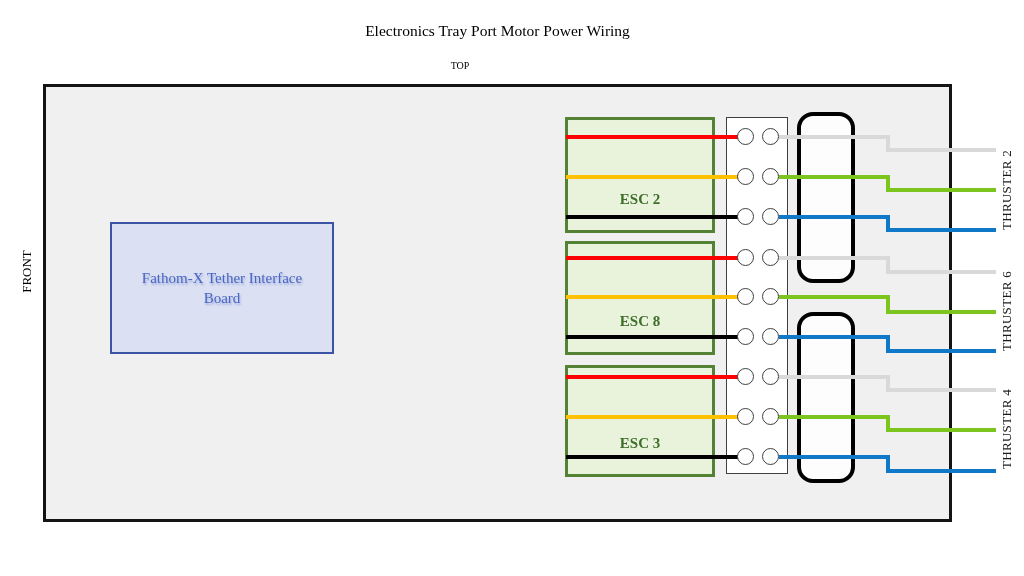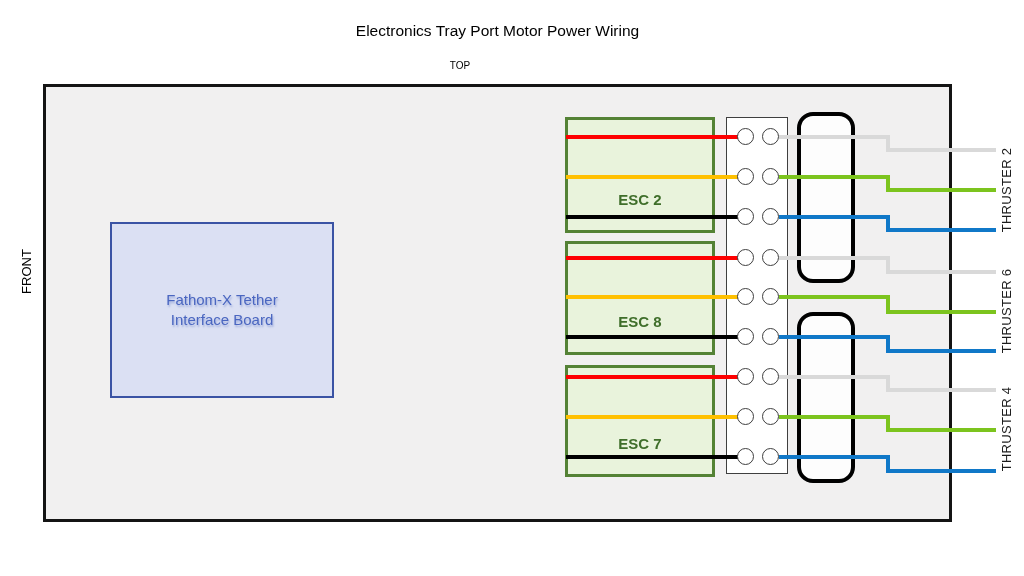--- a/index.html
+++ b/index.html
@@ -1,19 +1,19 @@
 <!DOCTYPE html>
 <html style="--tray-fill: #f1f0f0; --esc-fill: #e9f3dc; --esc-border: #548235; --esc-text: #3f6e2a; --board-fill: #dbe0f3; --board-border: #3a53a4; --board-text: #4a66c0;"><head>
 <meta charset="utf-8">
 <style>
   * { box-sizing: border-box; margin: 0; padding: 0; }
   html, body { width: 1024px; height: 576px; background: #ffffff; }
   .stage {
     position: relative; width: 1024px; height: 576px;
-    font-family: Liberation Sans, sans-serif; overflow: hidden;
+    font-family: Liberation Serif, serif; overflow: hidden;
     color: #111;
   }
   .abs { position: absolute; }
   .title {
     left: 43px; top: 22px; width: 909px; text-align: center;
     font-size: 15.5px; color: #000;
   }
   .toplabel {
     left: 400px; top: 60px; width: 120px; text-align: center;
     font-size: 10px; color: #000;
@@ -21,21 +21,21 @@
   .tray {
     left: 43px; top: 84px; width: 909px; height: 438px;
     background: var(--tray-fill); border: 3px solid #141414;
   }
   .front {
     left: -33px; top: 263px; width: 120px; height: 17px;
     text-align: center; font-size: 13px; transform: rotate(-90deg);
     white-space: nowrap; color: #000;
   }
   .board {
-    left: 110px; top: 222px; width: 224px; height: 176px;
+    left: 110px; top: 222px; width: 224px; height: 132px;
     background: var(--board-fill); border: 2.5px solid var(--board-border);
     color: var(--board-text);
     display: flex; align-items: center; justify-content: center;
     text-align: center; font-size: 15px; line-height: 1.35;
     padding: 0 26px; text-shadow: 1px 1.5px 2px rgba(76,102,192,0.40);
   }
   .esc {
     position: absolute; left: 565px; width: 150px;
     background: var(--esc-fill); border: 3px solid var(--esc-border);
   }
@@ -76,21 +76,21 @@
   </div>
   <div class="abs strip"></div>
   <div id="dyn">
       <div class="esc" style="top: 117px; height: 116px; padding-left: 37px;">
         <div class="esc-lbl">ESC 2</div>
       </div>
       <div class="esc" style="top: 241px; height: 114px;">
         <div class="esc-lbl">ESC 8</div>
       </div>
       <div class="esc" style="top: 365px; height: 112px;">
-        <div class="esc-lbl">ESC 7</div>
+        <div class="esc-lbl">ESC 3</div>
       </div>
       <div class="conn" style="top: 112px; height: 171px;"></div>
       <div class="conn" style="top: 312px; height: 171px;"></div>
       <div class="wire" style="left: 566px; top: 135px; width: 175px; height: 4px; background: rgb(254, 0, 0);"></div>
       <div class="wire" style="left: 779px; top: 135px; width: 111px; height: 4px; background: rgb(217, 217, 217);"></div>
       <div class="wire" style="left: 886px; top: 135px; width: 4px; height: 17px; background: rgb(217, 217, 217);"></div>
       <div class="wire" style="left: 886px; top: 148px; width: 110px; height: 4px; background: rgb(217, 217, 217);"></div>
       <div class="wire" style="left: 566px; top: 175px; width: 175px; height: 4px; background: rgb(255, 192, 0);"></div>
       <div class="wire" style="left: 779px; top: 175px; width: 111px; height: 4px; background: rgb(124, 196, 30);"></div>
       <div class="wire" style="left: 886px; top: 175px; width: 4px; height: 17px; background: rgb(124, 196, 30);"></div>

